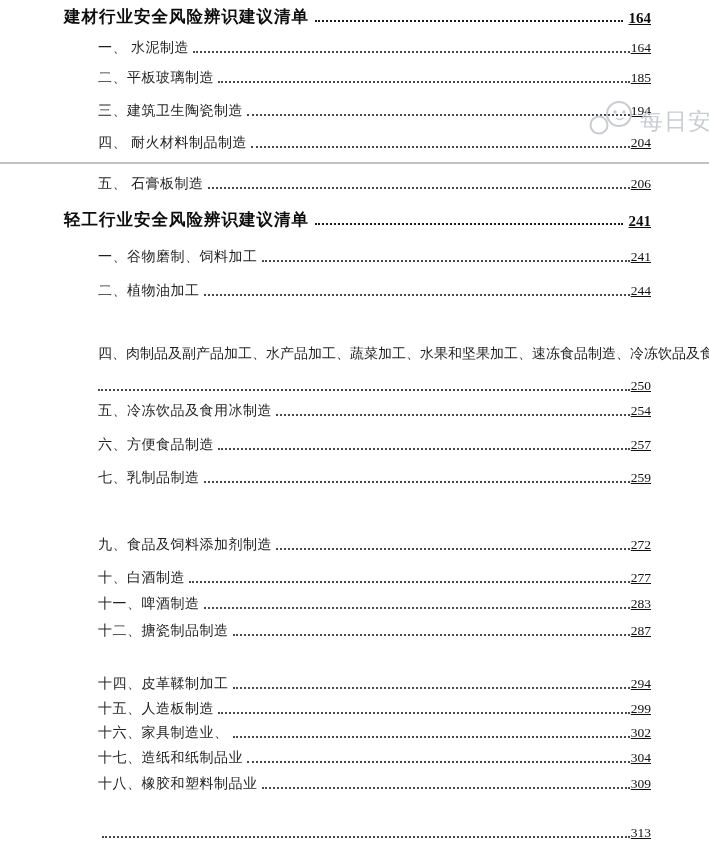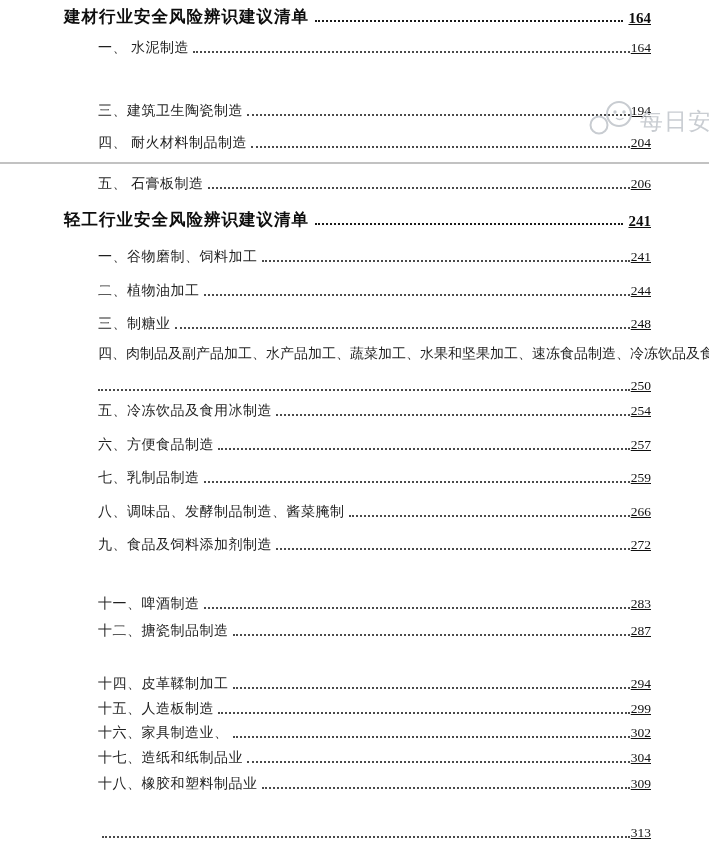--- a/index.html
+++ b/index.html
@@ -93,20 +93,25 @@
     <span class="lbl">建材行业安全风险辨识建议清单</span>
     <span class="dots"></span>
     <span class="pg">164</span>
   </div>
 
   <div class="row" style="top:38px">
     <span class="lbl">一、 水泥制造</span>
     <span class="dots"></span>
     <span class="pg">164</span>
   </div>
+  <div class="row" style="top:68px">
+    <span class="lbl">二、平板玻璃制造</span>
+    <span class="dots"></span>
+    <span class="pg">185</span>
+  </div>
   <div class="row" style="top:101px">
     <span class="lbl">三、建筑卫生陶瓷制造</span>
     <span class="dots"></span>
     <span class="pg">194</span>
   </div>
   <div class="row" style="top:133px">
     <span class="lbl">四、 耐火材料制品制造</span>
     <span class="dots"></span>
     <span class="pg">204</span>
   </div>
@@ -127,25 +132,20 @@
 
   <div class="row" style="top:247px">
     <span class="lbl">一、谷物磨制、饲料加工</span>
     <span class="dots"></span>
     <span class="pg">241</span>
   </div>
   <div class="row" style="top:281px">
     <span class="lbl">二、植物油加工</span>
     <span class="dots"></span>
     <span class="pg">244</span>
-  </div>
-  <div class="row" style="top:314px">
-    <span class="lbl">三、制糖业</span>
-    <span class="dots"></span>
-    <span class="pg">248</span>
   </div>
 
   <div class="row wrapfirst" style="top:344px">
     <span class="lbl">四、肉制品及副产品加工、水产品加工、蔬菜加工、水果和坚果加工、速冻食品制造、冷冻饮品及食用冰制造</span>
   </div>
   <div class="row" style="top:376px">
     <span class="dots" style="margin-left:0"></span>
     <span class="pg">250</span>
   </div>
 
@@ -157,29 +157,29 @@
   <div class="row" style="top:435px">
     <span class="lbl">六、方便食品制造</span>
     <span class="dots"></span>
     <span class="pg">257</span>
   </div>
   <div class="row" style="top:468px">
     <span class="lbl">七、乳制品制造</span>
     <span class="dots"></span>
     <span class="pg">259</span>
   </div>
-  <div class="row" style="top:502px">
-    <span class="lbl">八、调味品、发酵制品制造、酱菜腌制</span>
-    <span class="dots"></span>
-    <span class="pg">266</span>
-  </div>
   <div class="row" style="top:535px">
     <span class="lbl">九、食品及饲料添加剂制造</span>
     <span class="dots"></span>
     <span class="pg">272</span>
+  </div>
+  <div class="row" style="top:568px">
+    <span class="lbl">十、白酒制造</span>
+    <span class="dots"></span>
+    <span class="pg">277</span>
   </div>
   <div class="row" style="top:594px">
     <span class="lbl">十一、啤酒制造</span>
     <span class="dots"></span>
     <span class="pg">283</span>
   </div>
   <div class="row" style="top:621px">
     <span class="lbl">十二、搪瓷制品制造</span>
     <span class="dots"></span>
     <span class="pg">287</span>

